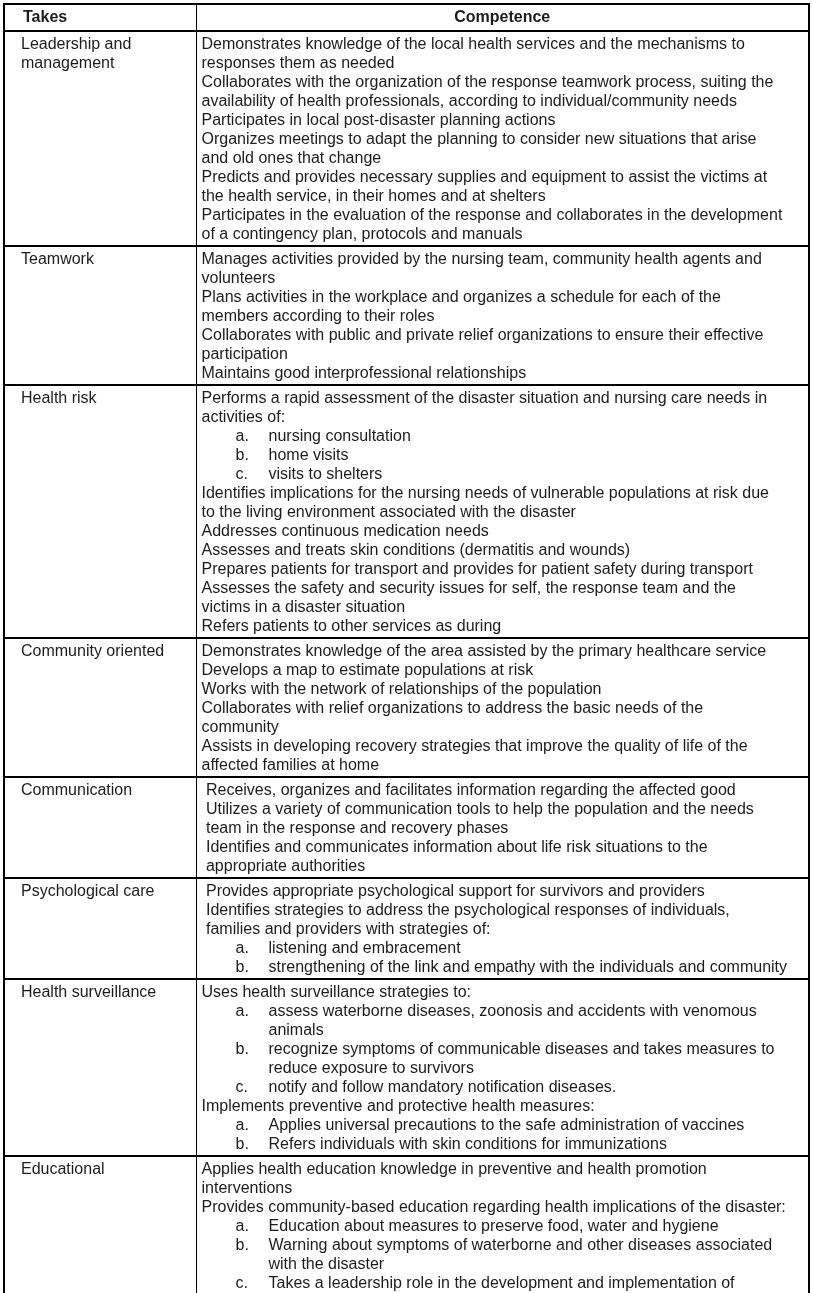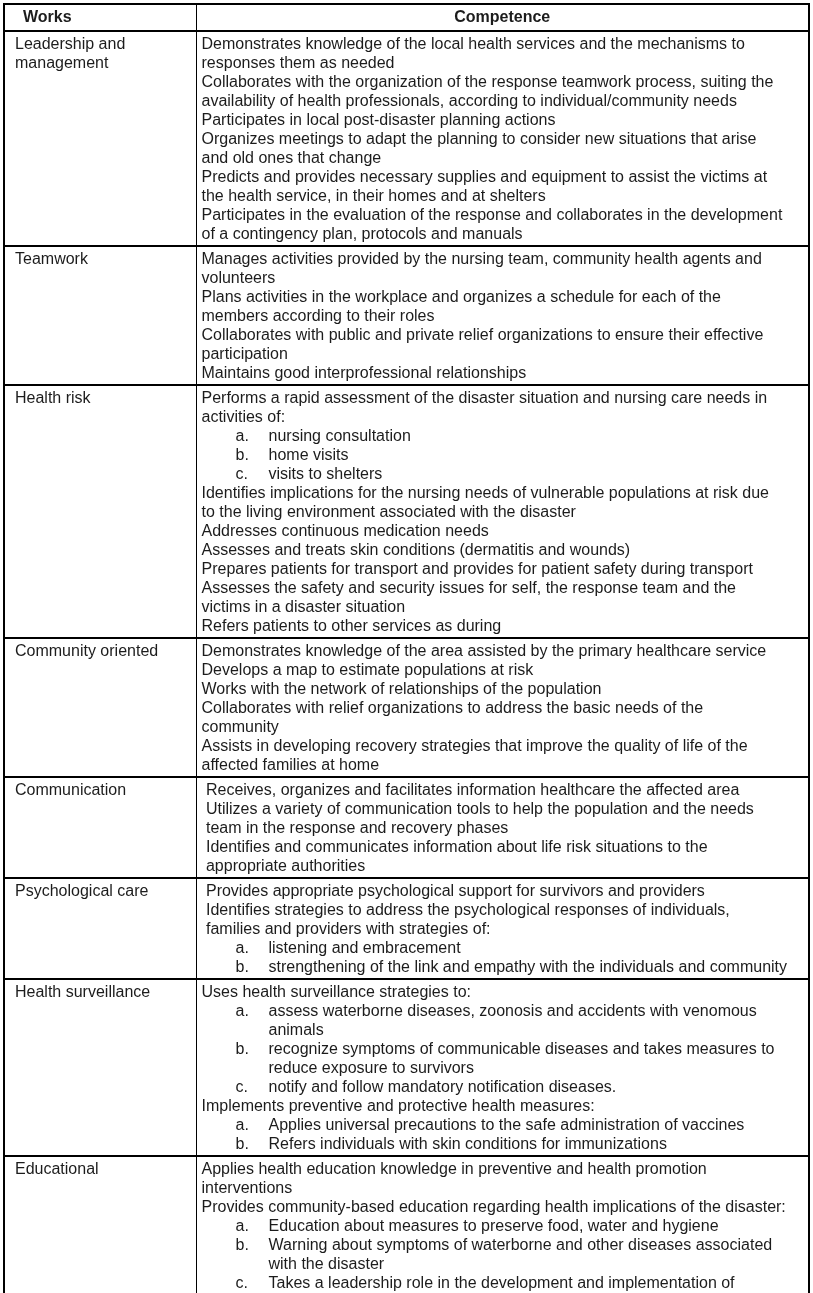--- a/index.html
+++ b/index.html
@@ -40,21 +40,21 @@
   }
   th.comp-header {
     text-align: center;
     margin-top: 18px;
   }
   tbody td {
     border-top: 2px solid #000;
     padding: 2px 4px 2px 5px;
   }
   td.domain-cell {
-    padding-left: 10px;
+    padding-left: 16px;
   }
   .p {
     white-space: pre-wrap;
   }
   .li {
     display: flex;
     padding-left: 34px;
   }
   .li .marker {
     flex: 0 0 33px;
@@ -68,21 +68,21 @@
 </head>
 <body>
 
 <table class="competency-table">
   <colgroup>
     <col style="width:192px">
     <col>
   </colgroup>
   <thead>
     <tr>
-      <th class="domain-header">Works</th>
+      <th class="domain-header">Takes</th>
       <th class="comp-header">Competence</th>
     </tr>
   </thead>
   <tbody>
       <tr>
         <td class="domain-cell">Leadership and management</td>
         <td class="comp-cell"><div class="p">Demonstrates knowledge of the local health services and the mechanisms to
 responses them as needed</div><div class="p">Collaborates with the organization of the response teamwork process, suiting the
 availability of health professionals, according to individual/community needs</div><div class="p">Participates in local post-disaster planning actions</div><div class="p">Organizes meetings to adapt the planning to consider new situations that arise
 and old ones that change</div><div class="p">Predicts and provides necessary supplies and equipment to assist the victims at
@@ -104,21 +104,21 @@
 victims in a disaster situation</div><div class="p">Refers patients to other services as during</div></td>
       </tr>
       <tr>
         <td class="domain-cell">Community oriented</td>
         <td class="comp-cell"><div class="p">Demonstrates knowledge of the area assisted by the primary healthcare service</div><div class="p">Develops a map to estimate populations at risk</div><div class="p">Works with the network of relationships of the population</div><div class="p">Collaborates with relief organizations to address the basic needs of the
 community</div><div class="p">Assists in developing recovery strategies that improve the quality of life of the
 affected families at home</div></td>
       </tr>
       <tr>
         <td class="domain-cell">Communication</td>
-        <td class="comp-cell"><div class="p"> Receives, organizes and facilitates information healthcare the affected area</div><div class="p"> Utilizes a variety of communication tools to help the population and the needs
+        <td class="comp-cell"><div class="p"> Receives, organizes and facilitates information regarding the affected good</div><div class="p"> Utilizes a variety of communication tools to help the population and the needs
  team in the response and recovery phases</div><div class="p"> Identifies and communicates information about life risk situations to the
  appropriate authorities</div></td>
       </tr>
       <tr>
         <td class="domain-cell">Psychological care</td>
         <td class="comp-cell"><div class="p"> Provides appropriate psychological support for survivors and providers</div><div class="p"> Identifies strategies to address the psychological responses of individuals,
  families and providers with strategies of:</div><div class="li"><span class="marker">a.</span><span class="txt">listening and embracement</span></div><div class="li"><span class="marker">b.</span><span class="txt">strengthening of the link and empathy with the individuals and community</span></div></td>
       </tr>
       <tr>
         <td class="domain-cell">Health surveillance</td>

